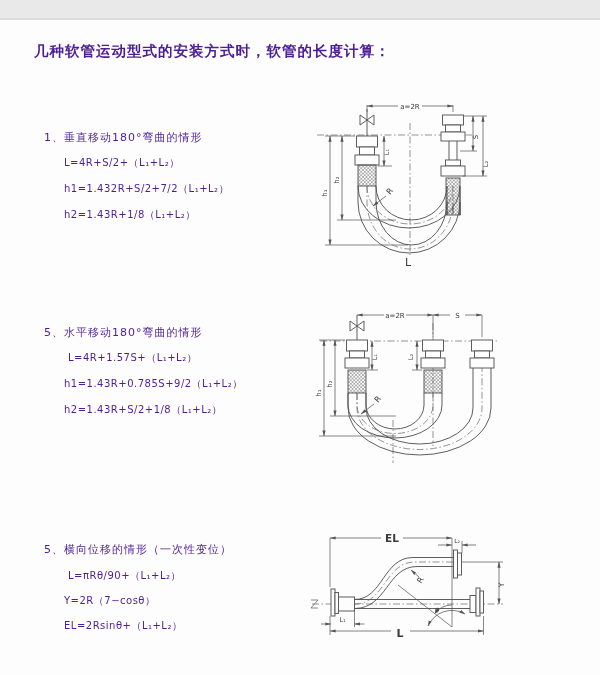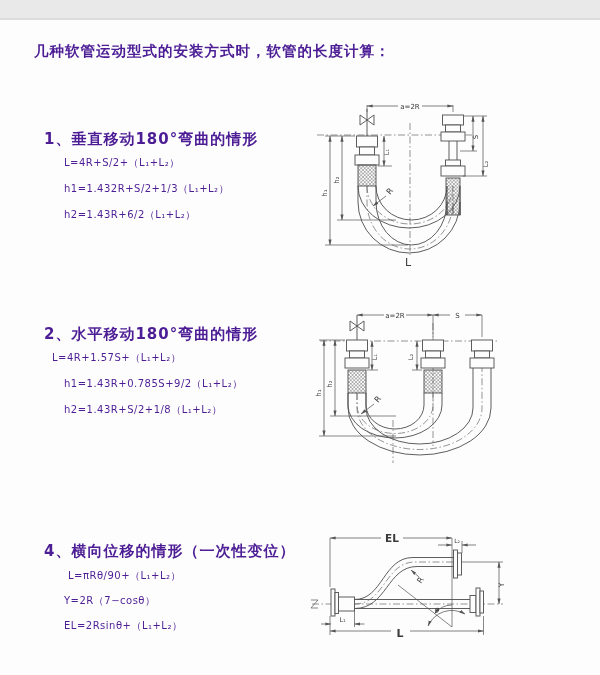--- a/index.html
+++ b/index.html
@@ -8,21 +8,21 @@
     background:#fdfdfd;overflow:hidden;
     font-family:"DejaVu Sans","Liberation Sans",sans-serif;
     color:#4c1d95;
   }
   .scan-edge{position:absolute;left:0;top:0;width:600px;height:2px;background:#dcdcdc;}
   .doc-title{
     position:absolute;left:34px;top:24px;
     font-size:14.5px;font-weight:bold;letter-spacing:1px;white-space:nowrap;
   }
   .sec-heading{
-    position:absolute;font-size:15px;font-weight:bold;letter-spacing:1px;white-space:nowrap;
+    position:absolute;font-size:11px;font-weight:normal;letter-spacing:1px;white-space:nowrap;
   }
   .formula{
     position:absolute;font-size:10px;font-weight:normal;letter-spacing:.5px;white-space:nowrap;
   }
   svg{position:absolute;}
   svg .ln{stroke:#555;stroke-width:.95;fill:none;stroke-linecap:butt;}
   svg .fit{stroke:#555;stroke-width:.95;fill:#fdfdfd;}
   svg .braid{stroke:#555;stroke-width:.95;}
   svg .cl{stroke:#666;stroke-width:.7;fill:none;stroke-dasharray:7 2.5 1.5 2.5;}
   svg .dim{stroke:#555;stroke-width:.75;fill:none;}
@@ -33,33 +33,33 @@
 <body>
 
 <div class="page">
   <div class="scan-edge"></div>
 
   <div class="doc-title">几种软管运动型式的安装方式时，软管的长度计算：</div>
 
   <div>
     <div class="sec-heading" style="left:44px;top:112px">1、垂直移动180°弯曲的情形</div>
     <div class="formula" style="left:64px;top:138px">L=4R+S/2+（L₁+L₂）</div>
-    <div class="formula" style="left:64px;top:164px">h1=1.432R+S/2+1/3（L₁+L₂）</div>
-    <div class="formula" style="left:64px;top:190px">h2=1.43R+6/2（L₁+L₂）</div>
+    <div class="formula" style="left:64px;top:164px">h1=1.432R+S/2+7/2（L₁+L₂）</div>
+    <div class="formula" style="left:64px;top:190px">h2=1.43R+1/8（L₁+L₂）</div>
   </div>
 
   <div>
-    <div class="sec-heading" style="left:44px;top:307px">2、水平移动180°弯曲的情形</div>
-    <div class="formula" style="left:52px;top:333px">L=4R+1.57S+（L₁+L₂）</div>
+    <div class="sec-heading" style="left:44px;top:307px">5、水平移动180°弯曲的情形</div>
+    <div class="formula" style="left:68px;top:333px">L=4R+1.57S+（L₁+L₂）</div>
     <div class="formula" style="left:64px;top:359px">h1=1.43R+0.785S+9/2（L₁+L₂）</div>
     <div class="formula" style="left:64px;top:385px">h2=1.43R+S/2+1/8（L₁+L₂）</div>
   </div>
 
   <div>
-    <div class="sec-heading" style="left:44px;top:524px">4、横向位移的情形（一次性变位）</div>
+    <div class="sec-heading" style="left:44px;top:524px">5、横向位移的情形（一次性变位）</div>
     <div class="formula" style="left:68px;top:551px">L=πRθ/90+（L₁+L₂）</div>
     <div class="formula" style="left:64px;top:576px">Y=2R（7−cosθ）</div>
     <div class="formula" style="left:64px;top:601px">EL=2Rsinθ+（L₁+L₂）</div>
   </div>
 
   <svg style="left:300px;top:75px" width="300" height="180" viewBox="0 0 300 180">
     <defs>
       <pattern id="braid1" patternUnits="userSpaceOnUse" width="3.5" height="3.5">
         <path d="M0,0 L3.5,3.5 M3.5,0 L0,3.5" stroke="#777" stroke-width=".55"></path>
       </pattern>

